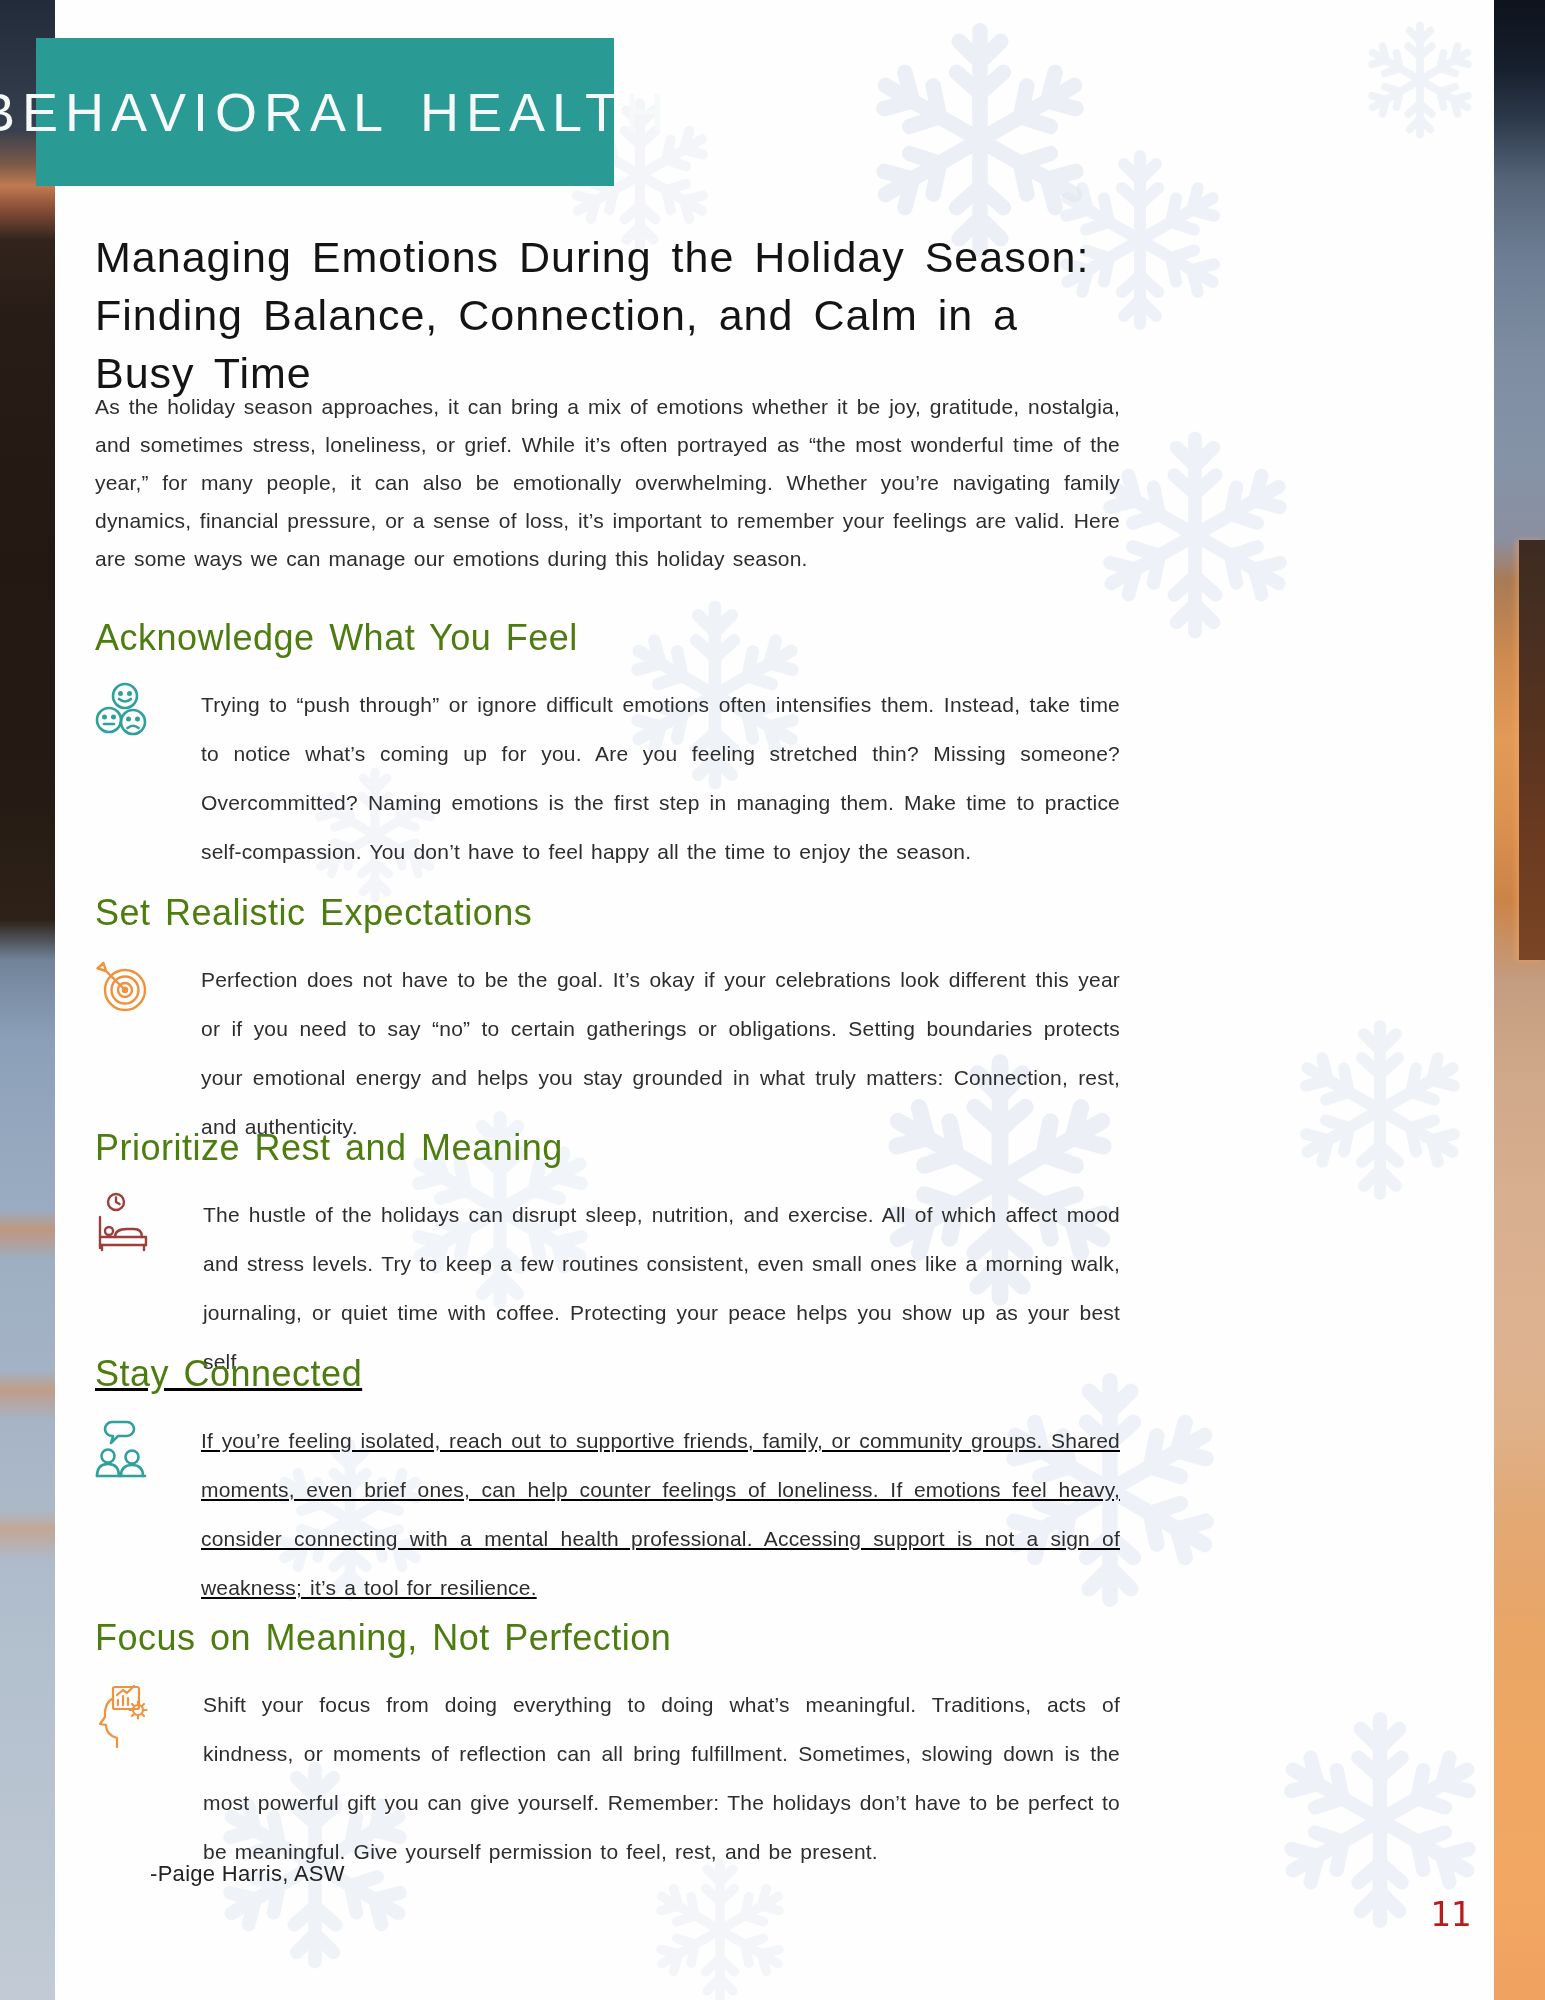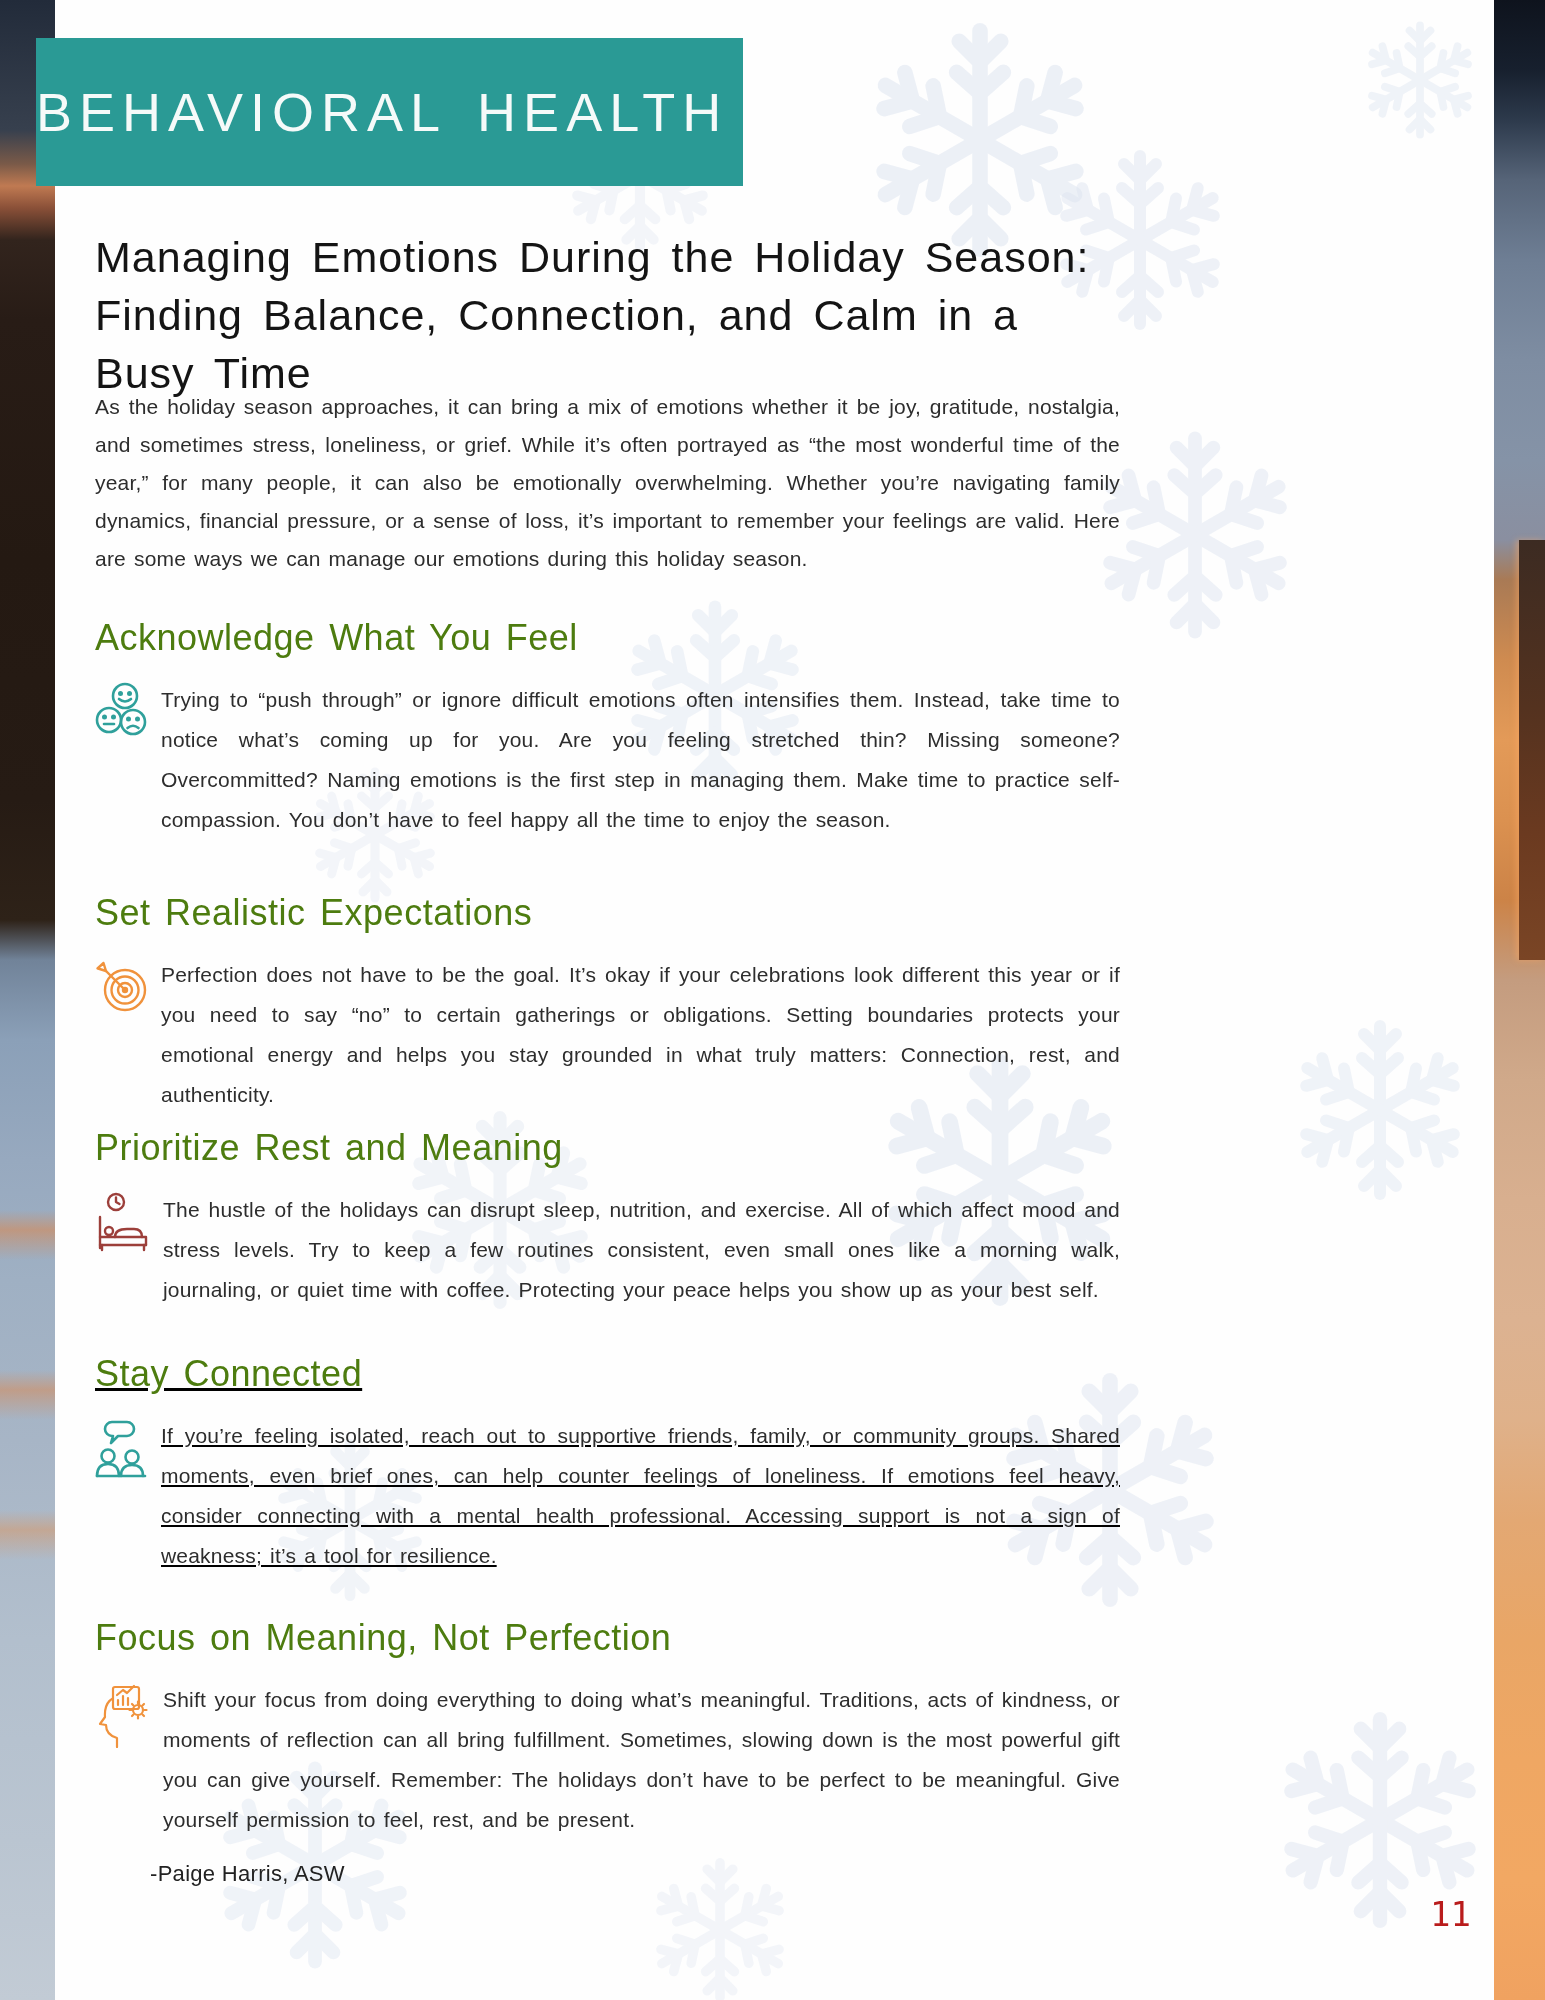--- a/index.html
+++ b/index.html
@@ -41,22 +41,22 @@
   .panel {
     position:absolute; left:55px; right:51px; top:0; bottom:0;
     background:#fefefe;
   }
   .flakes { position:absolute; inset:0; overflow:hidden; }
   .flake { position:absolute; }
   .flake use { stroke:#dfe6f1; fill:none; stroke-width:6; stroke-linecap:round; }
 
   
   .banner {
-    position:absolute; left:36px; top:38px; width:707px; height:148px;
-    display:flex; align-items:center; 
+    position:absolute; left:36px; top:38px; width:578px; height:148px;
+    display:flex; align-items:center; justify-content:center;
     z-index:5;
   }
   .banner-title {
     color:#f5faf9; font-size:54px; font-weight:400;
     letter-spacing:7px; word-spacing:10px; white-space:nowrap;
   }
 
   
   .abs { position:absolute; left:40px; width:1025px; }
   .article-title { top:228px; color:#141414; font-size:43px; line-height:58px;
@@ -66,22 +66,22 @@
 
   .section { position:absolute; left:40px; width:1025px; }
   .sec1 { top:616px; } .sec2 { top:891px; } .sec3 { top:1126px; }
   .sec4 { top:1352px;text-decoration:underline; } .sec5 { top:1616px; }
   .section-heading { font-size:36px; line-height:44px; color:#4d7c0f;
     letter-spacing:.5px; word-spacing:4px; font-weight:400; }
   .section-row { display:flex; align-items:flex-start; margin-top:20px; }
   .icon-cell { flex:0 0 54px; margin-right:12px; margin-top:2px; }
   .icon-cell svg { display:block; }
   .icon-cell svg * { stroke:currentColor; }
-  .section-body { flex:1; font-size:21px; line-height:40px; color:#2d2d2d;
-    text-align:justify; letter-spacing:.2px; word-spacing:2px; }
+  .section-body { flex:1; font-size:21px; line-height:49px; color:#2d2d2d;
+    text-align:justify; letter-spacing:.2px; word-spacing:2px;margin-left:40px; }
 
   .signature { top:1861px; left:95px; width:900px; font-size:22px;
     color:#222222; letter-spacing:.3px; }
 
   .page-number {
     position:absolute; left:1430px; top:1894px;
     font-family:"DejaVu Sans Mono", monospace;
     font-size:34px; color:#b91c1c;
   }
 </style>

